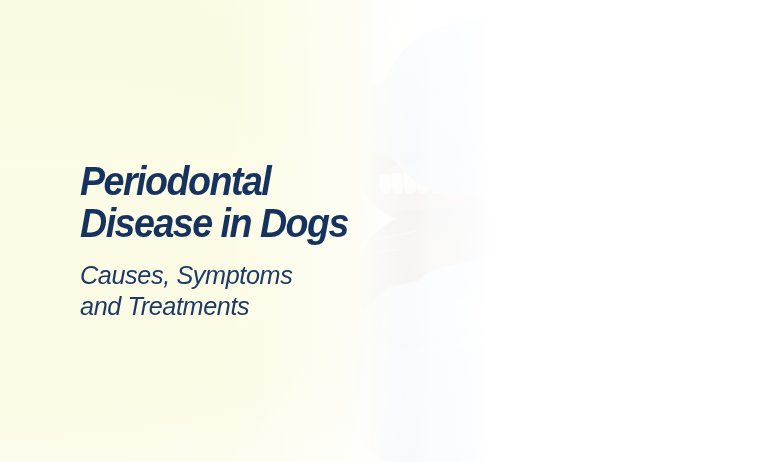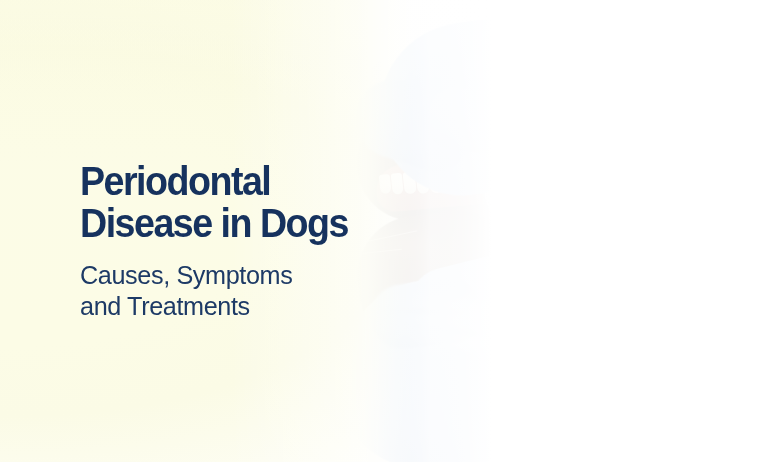--- a/index.html
+++ b/index.html
@@ -306,21 +306,21 @@
     pointer-events:none;
   }
   .photo-leftfade{
     position:absolute;left:0;top:0;width:150px;height:462px;
     background:linear-gradient(90deg,#ffffff 0%, rgba(255,255,255,.92) 22%, rgba(255,255,255,.55) 52%, rgba(255,255,255,0) 100%);
     pointer-events:none;
   }
 
   
   .text-block{
-    position:absolute;left:80px;top:160px;width:330px;z-index:40;
+    position:absolute;left:80px;top:160px;width:330px;z-index:40;font-style:italic;
   }
   .headline{
     margin:0;
     font-family:"Liberation Sans", sans-serif;
     font-weight:bold;
     font-size:40px;
     line-height:42px;
     letter-spacing:-1.6px;
     color:#16325e;
     transform:scaleX(.94);

